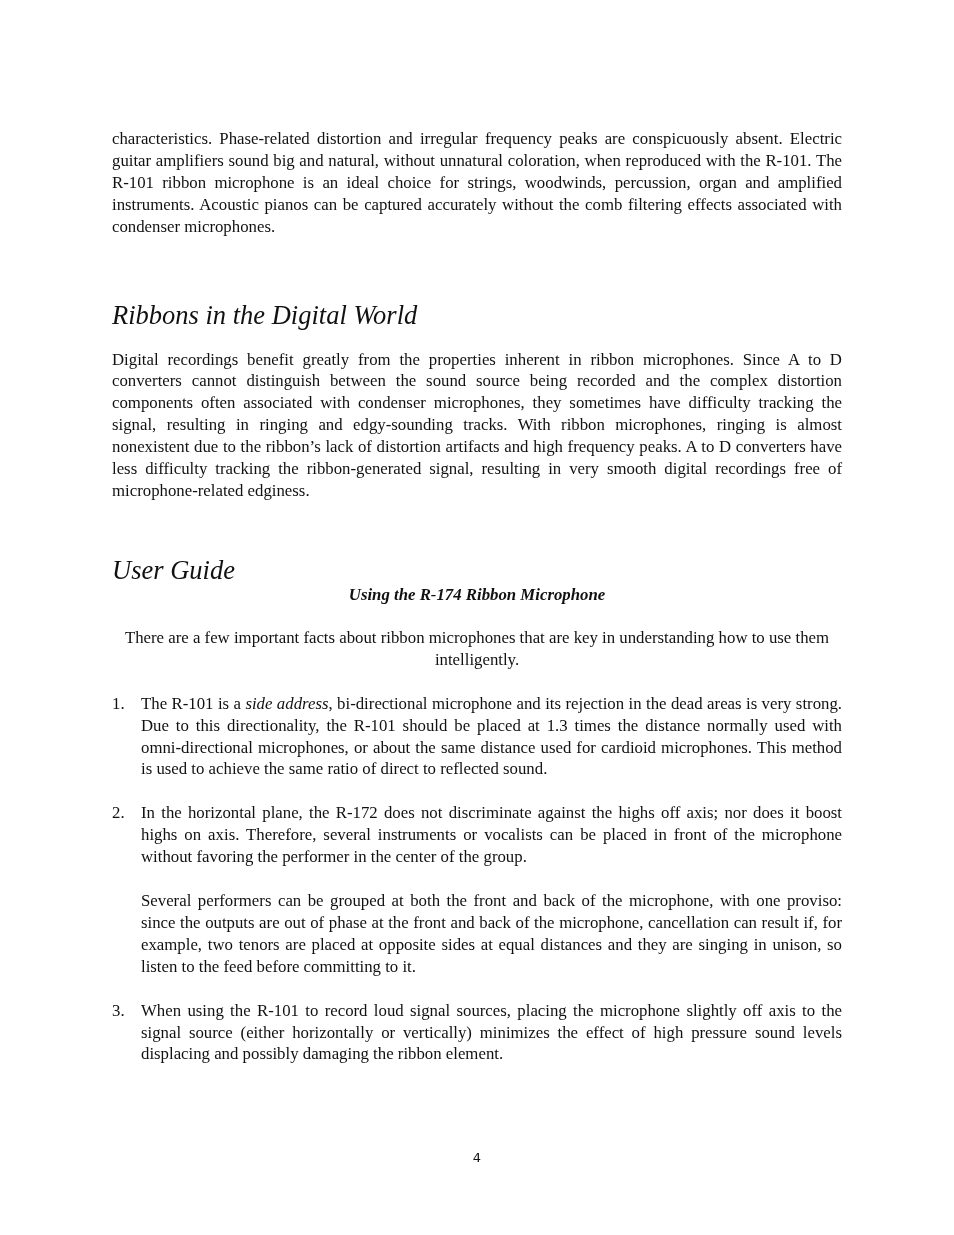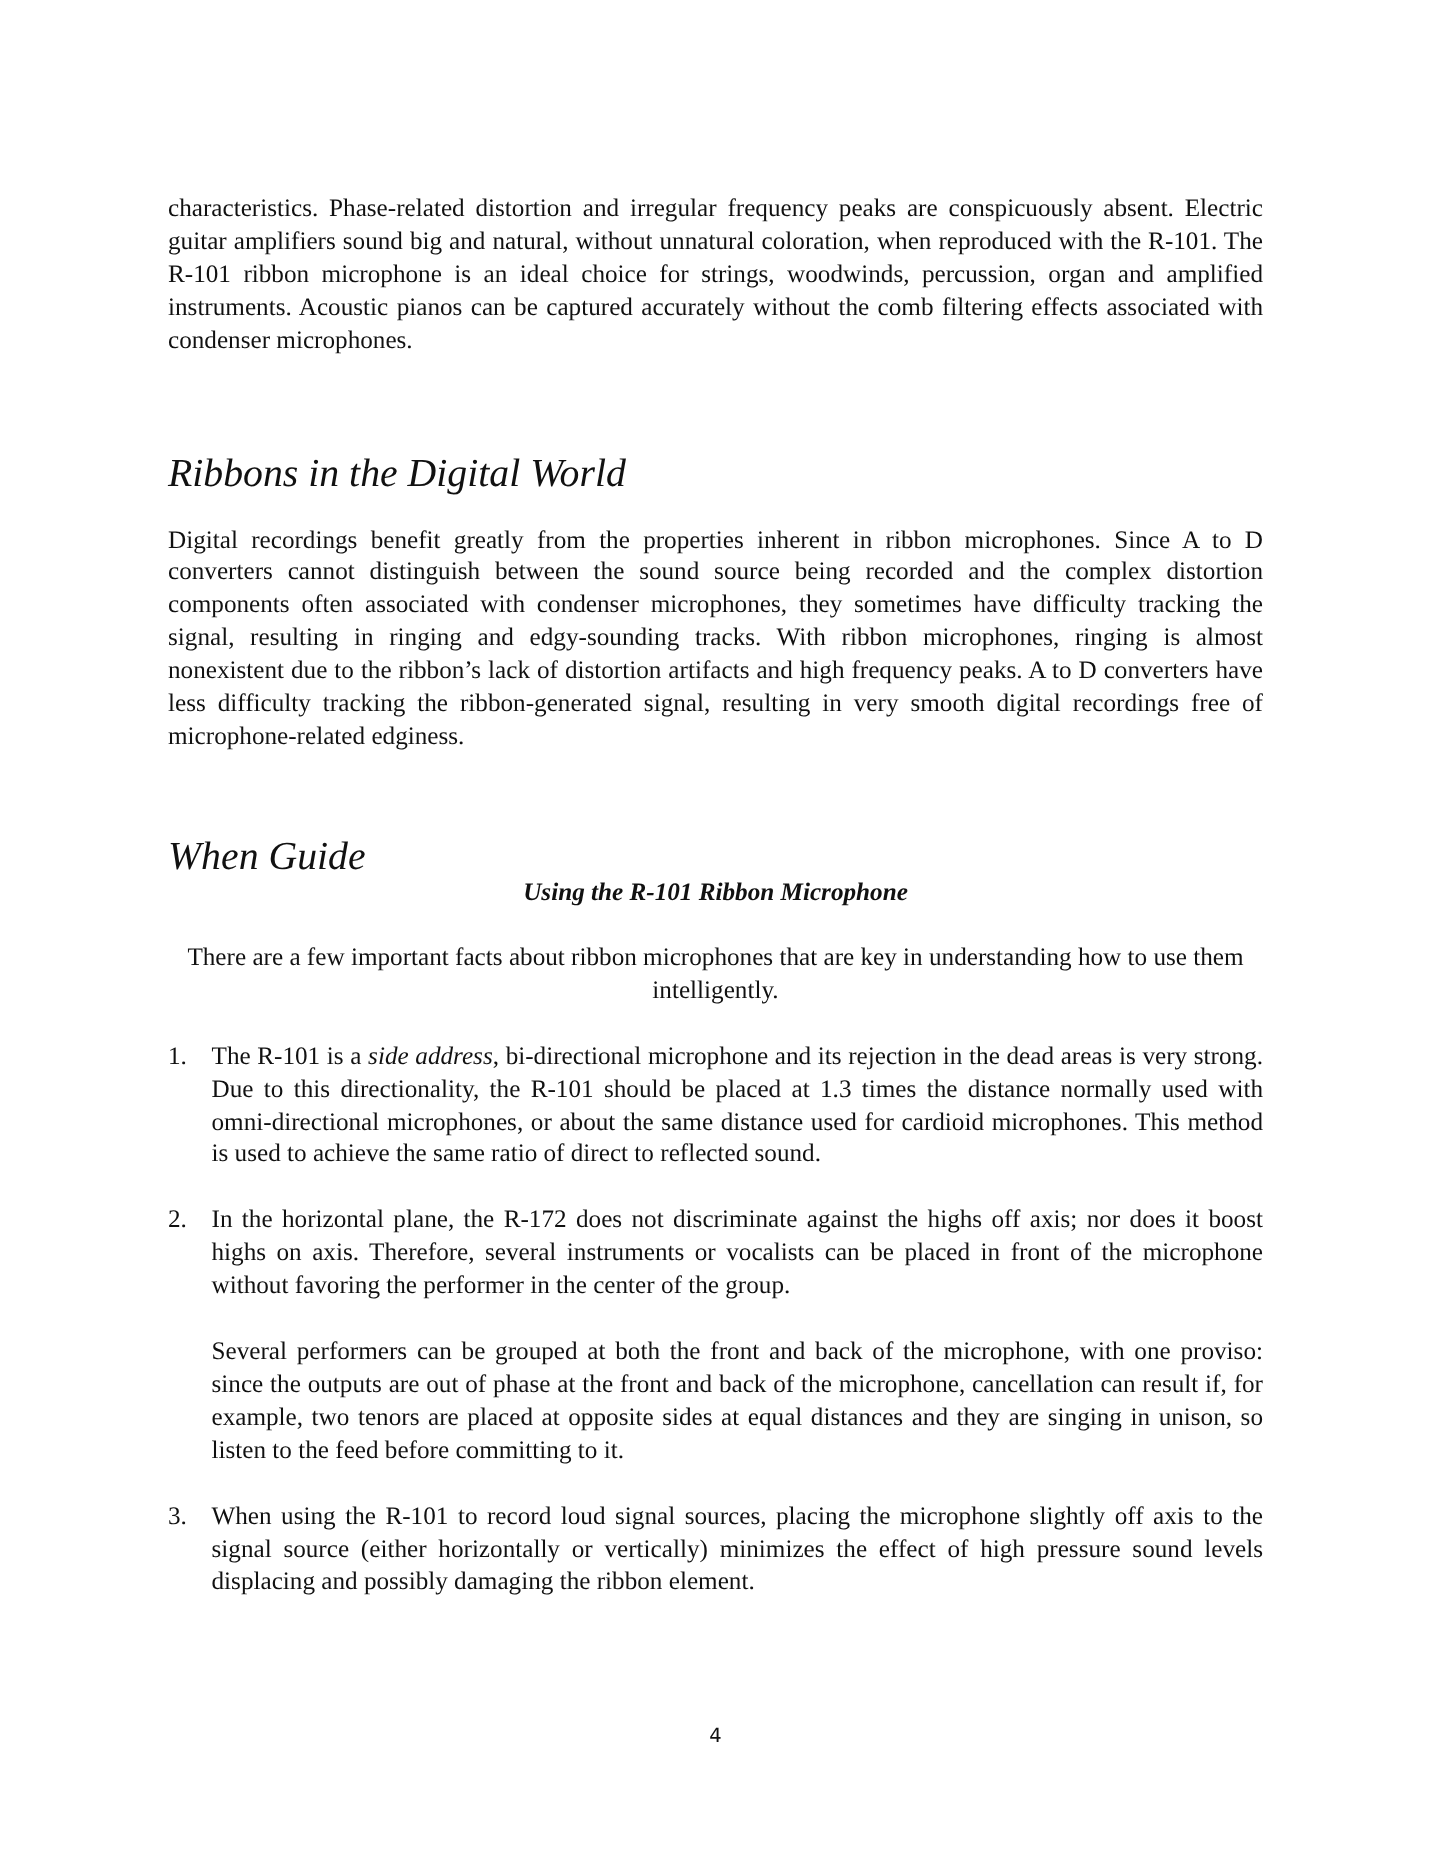--- a/index.html
+++ b/index.html
@@ -81,22 +81,22 @@
   <div style="height:62px;"></div>
 
   <h2 class="section-title">Ribbons in the Digital World</h2>
 
   <div style="height:19px;"></div>
 
   <p>Digital recordings benefit greatly from the properties inherent in ribbon microphones. Since A to D converters cannot distinguish between the sound source being recorded and the complex distortion components often associated with condenser microphones, they sometimes have difficulty tracking the signal, resulting in ringing and edgy-sounding tracks. With ribbon microphones, ringing is almost nonexistent due to the ribbon’s lack of distortion artifacts and high frequency peaks. A to D converters have less difficulty tracking the ribbon-generated signal, resulting in very smooth digital recordings free of microphone-related edginess.</p>
 
   <div style="height:53px;"></div>
 
-  <h2 class="section-title">When Guide</h2>
-  <div class="section-subtitle">Using the R-101 Ribbon Microphone</div>
+  <h2 class="section-title">User Guide</h2>
+  <div class="section-subtitle">Using the R-174 Ribbon Microphone</div>
 
   <div style="height:22px;"></div>
 
   <p style="text-align:center;">There are a few important facts about ribbon microphones that are key in understanding how to use them intelligently.</p>
 
   <div style="height:22px;"></div>
 
   <ol class="list">
     <li class="list-item">
       <span class="list-num">1.</span>

